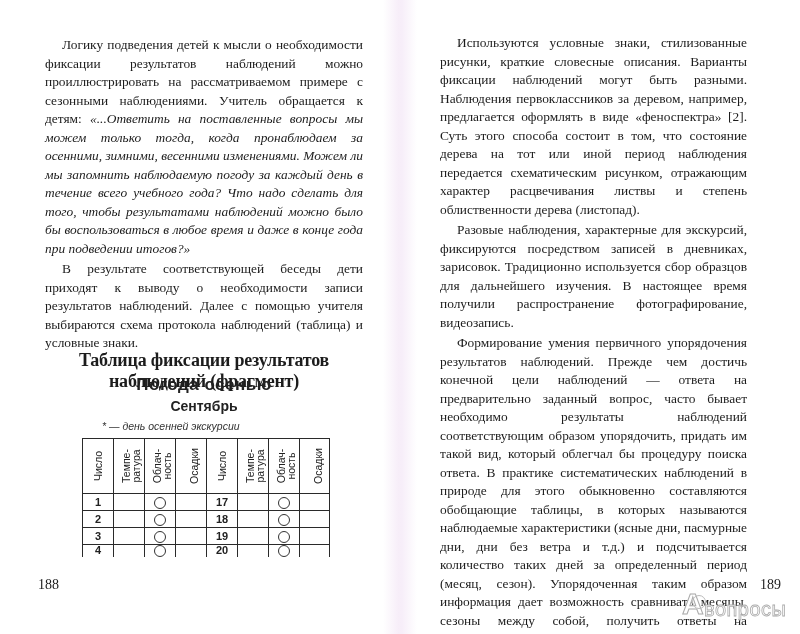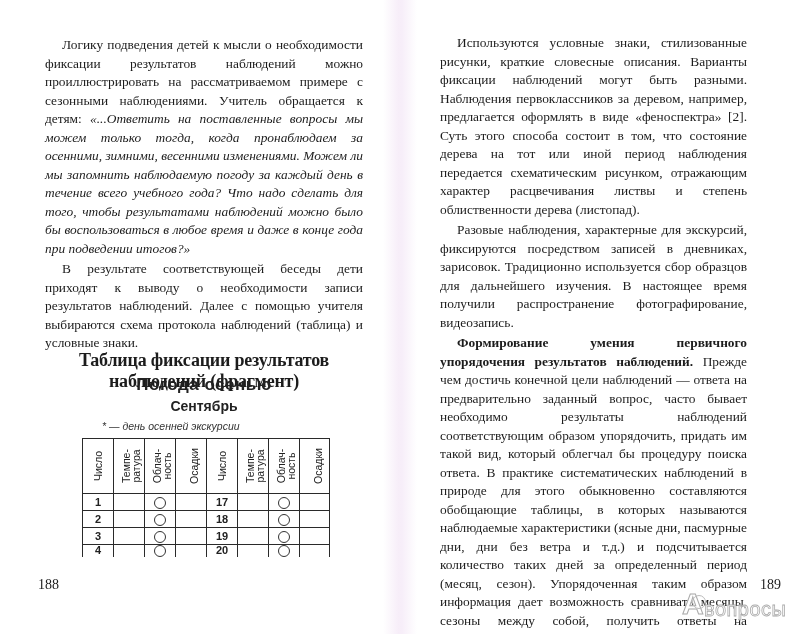--- a/index.html
+++ b/index.html
@@ -16,21 +16,21 @@
     position: absolute; left: 383px; top: 0; width: 34px; height: 634px;
     background: linear-gradient(to right, rgba(255,255,255,0) 0%, rgba(246,236,248,0.9) 45%, rgba(246,236,248,0.9) 55%, rgba(255,255,255,0) 100%);
   }
   .text-block { position: absolute; font-size: 13.4px; line-height: 18.5px; text-align: justify; }
   .text-block p { margin: 0; }
   .left-text { left: 45px; width: 318px; top: 34px; }
   .right-text { left: 40px; width: 307px; top: 34px; }
   .indent { text-indent: 17px; }
   .p-gap { margin-top: 2px !important; }
   .italic { font-style: italic; }
-  .bold { font-weight: bold; }
+  .bold { font-weight: normal; }
 
   .table-caption {
     position: absolute; left: 45px; width: 318px; top: 350px;
     text-align: center; font-weight: bold; font-size: 18px; letter-spacing: -0.2px;
   }
   .weather-title {
     position: absolute; left: 45px; width: 318px; top: 375px;
     text-align: center; font-family: "Liberation Sans", "DejaVu Sans", sans-serif;
     font-weight: bold; font-size: 17px; letter-spacing: 0.5px; color: #222;
   }

